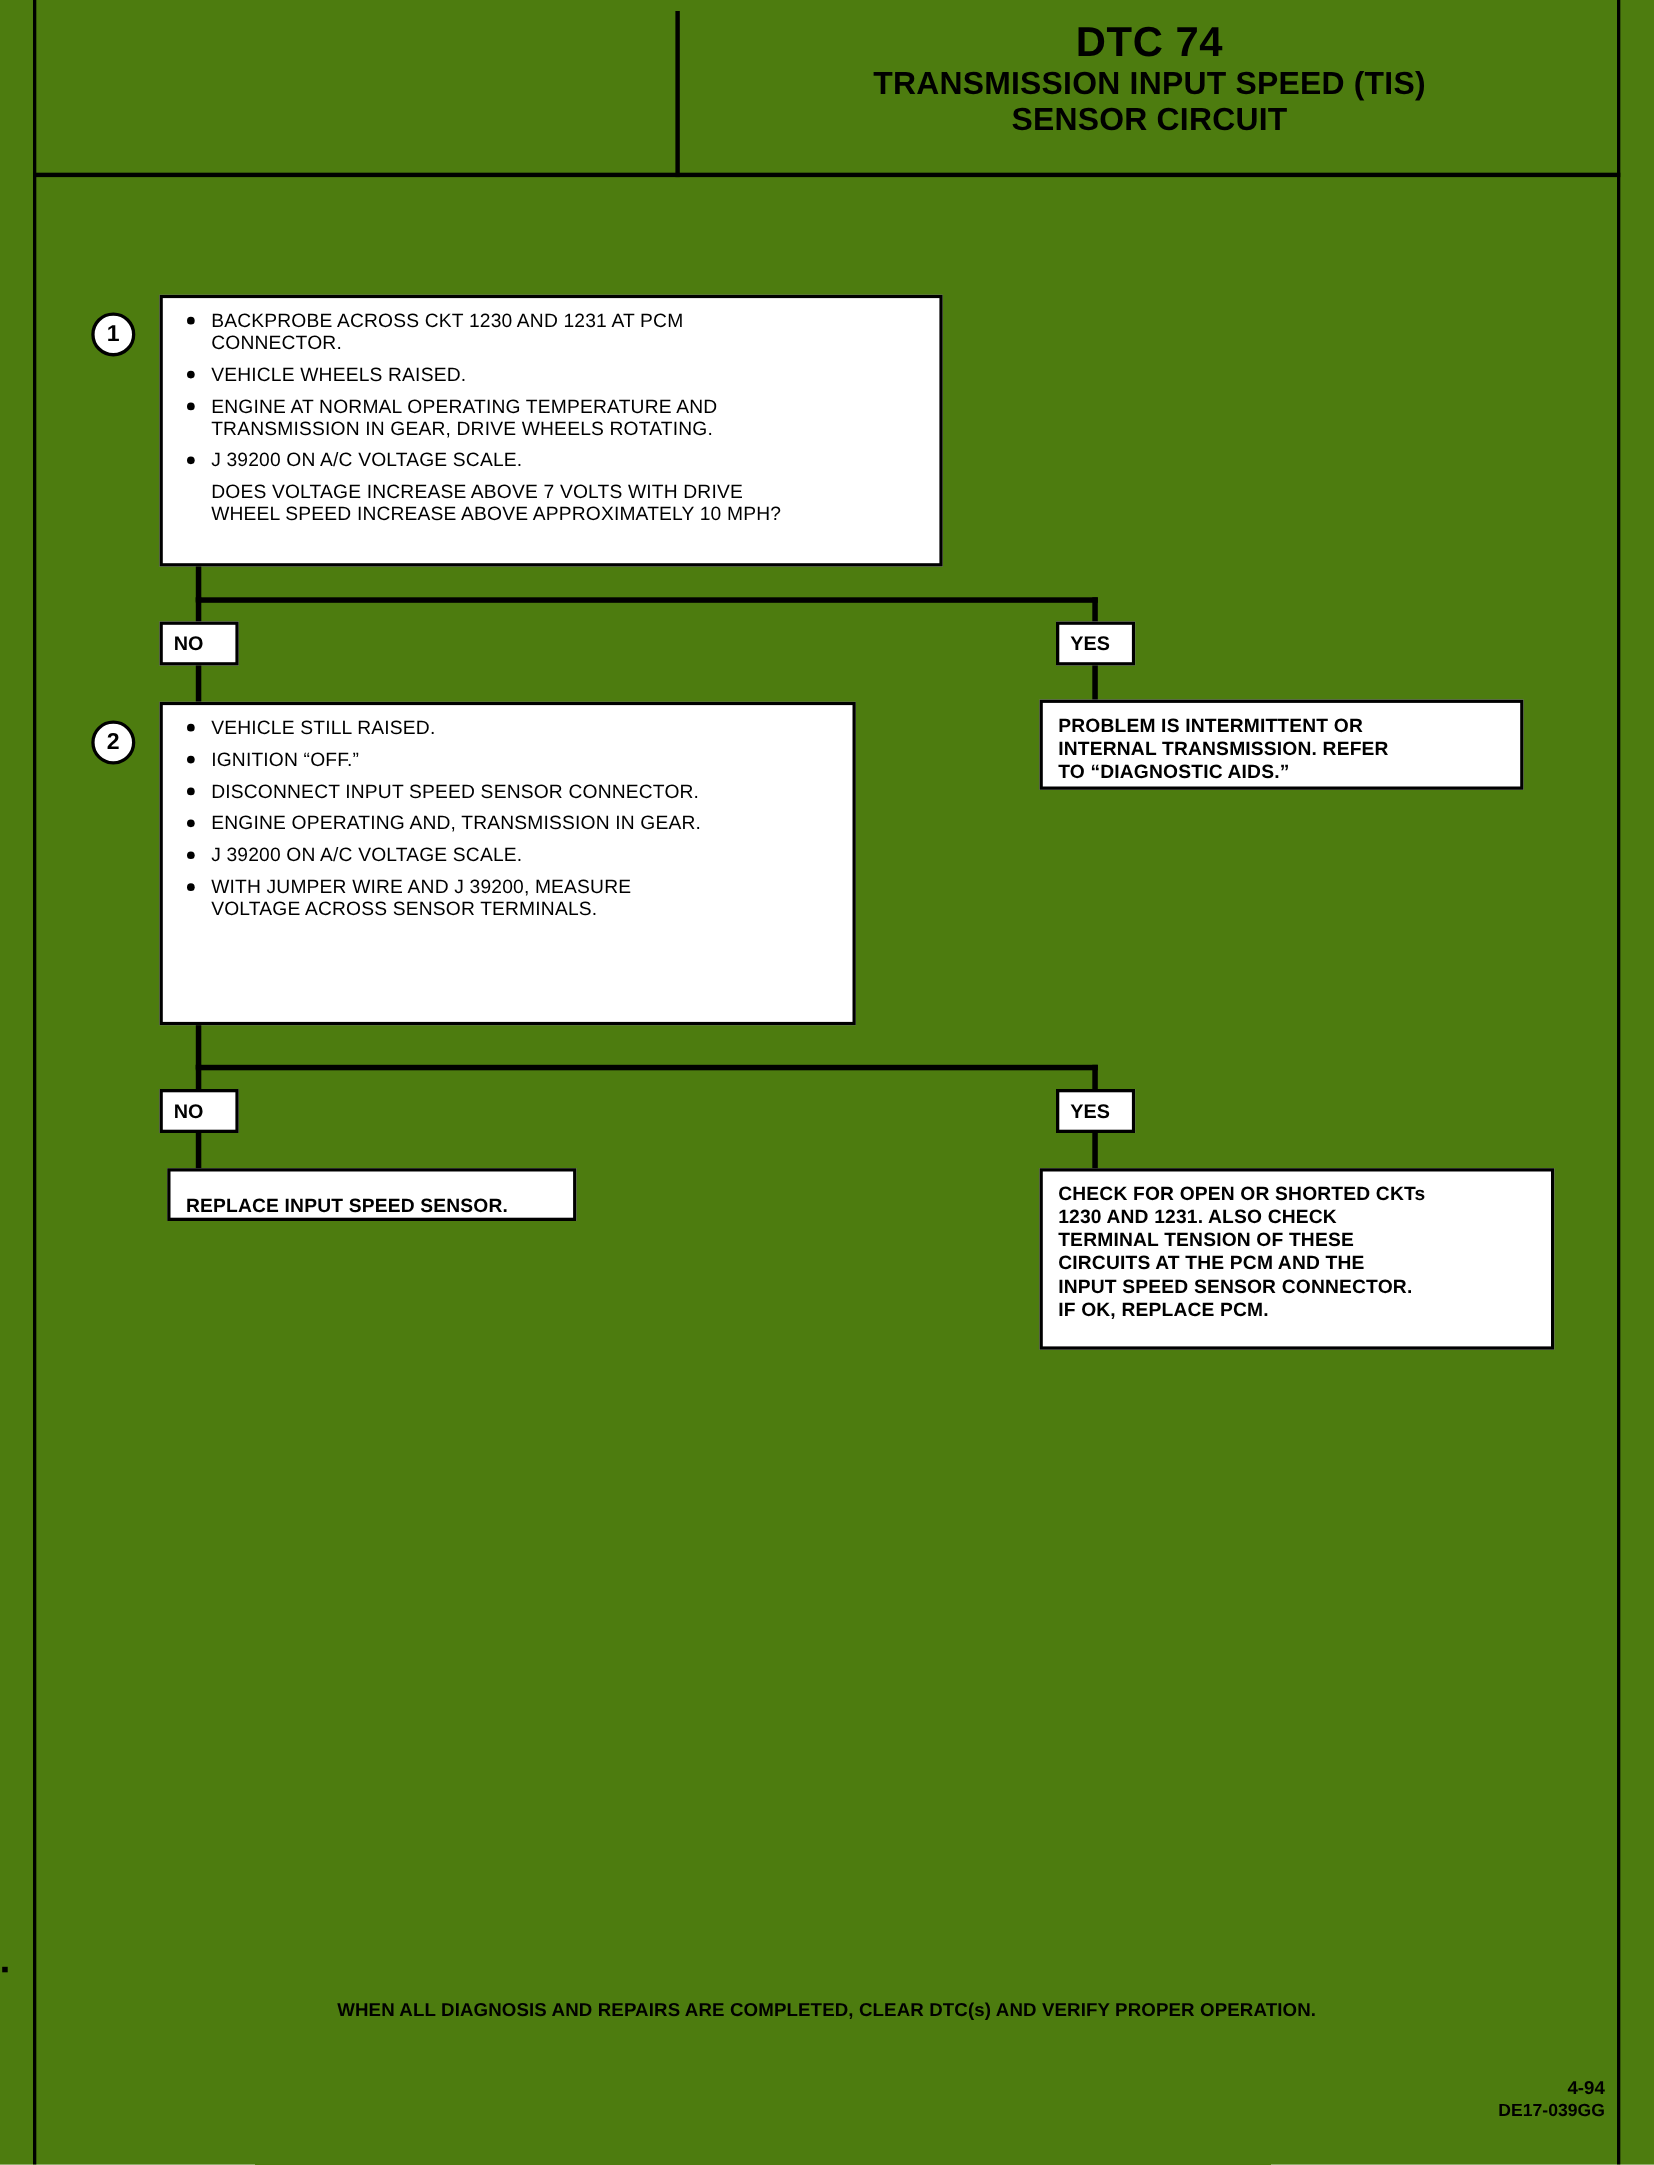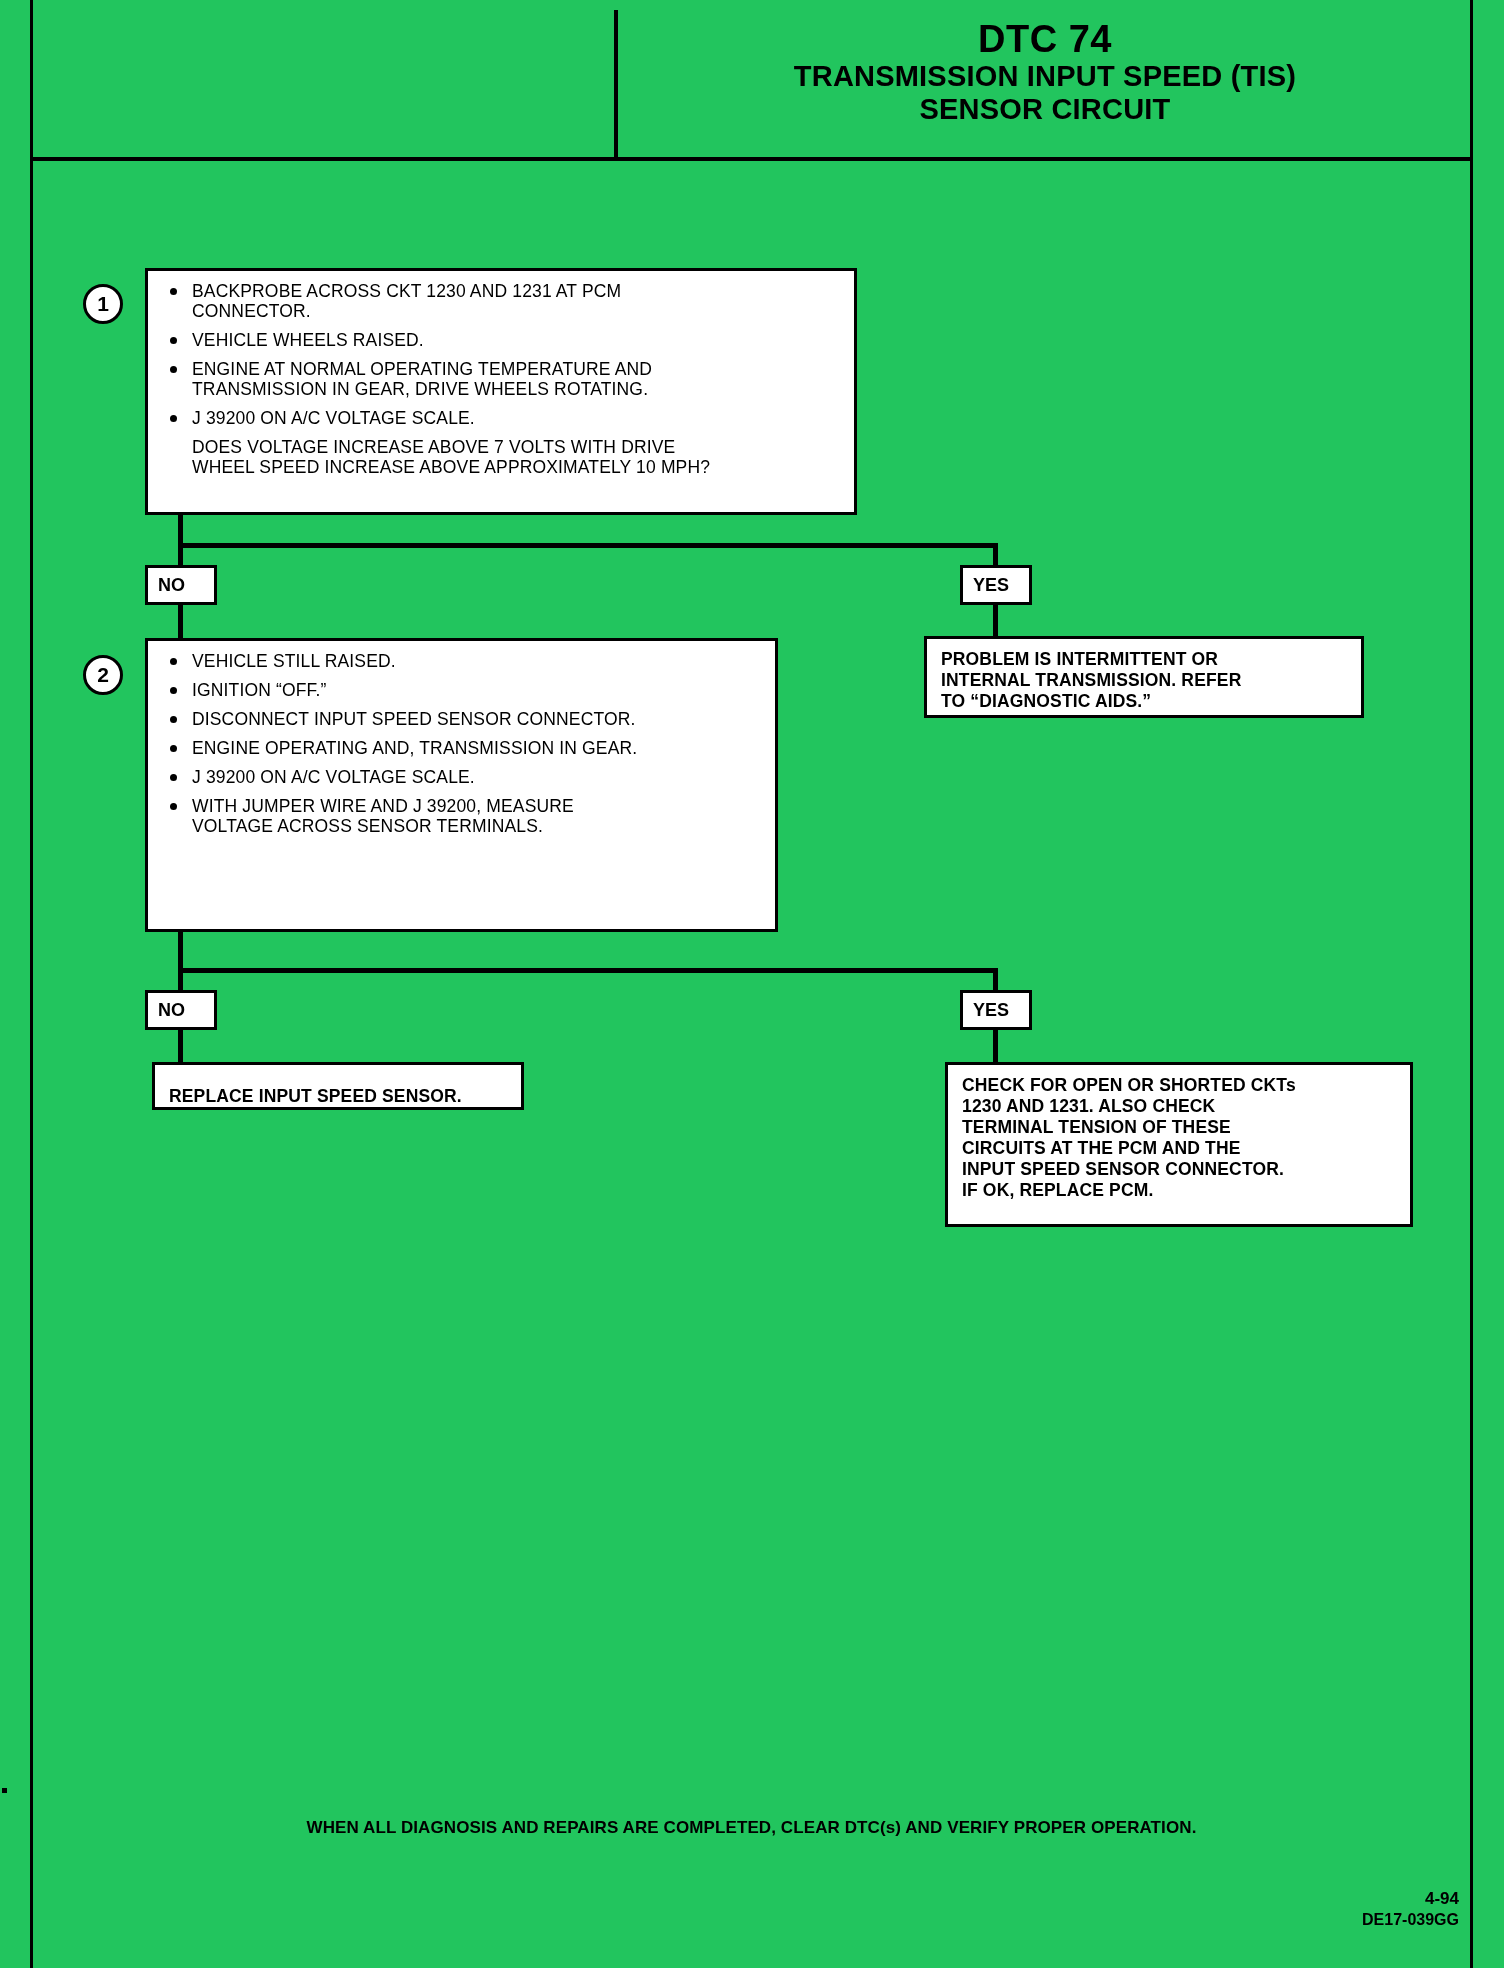--- a/index.html
+++ b/index.html
@@ -10,21 +10,21 @@
   }
   body {
     font-family: "Liberation Sans", sans-serif;
     color: #000000;
   }
 
   #page {
     position: relative;
     width: 1504px;
     height: 1968px;
-    background: #22c55e;
+    background: #4d7c0f;
     overflow: hidden;
   }
 
   
   .page-border-left {
     position: absolute;
     left: 30px; top: 0; width: 3px; height: 1968px;
     background: #000;
   }
   .page-border-right {
@@ -231,21 +231,21 @@
   <div class="ln-v" style="left:178px; top:543px; height:24px;"></div>
   <div class="ln-v" style="left:993px; top:543px; height:24px;"></div>
 
   <div class="answer-box" style="left:145px; top:565px;">NO</div>
   <div class="answer-box" style="left:960px; top:565px;">YES</div>
 
   <div class="ln-v" style="left:178px; top:605px; height:33px;"></div>
 
   <div class="ln-v" style="left:993px; top:605px; height:33px;"></div>
 
-  <div class="box" style="left:924px; top:636px; width:440px; height:82px;">
+  <div class="box" style="left:945px; top:636px; width:440px; height:82px;">
     <div class="box-inner plain-lines">
       <div>PROBLEM IS INTERMITTENT OR</div>
       <div>INTERNAL TRANSMISSION. REFER</div>
       <div>TO “DIAGNOSTIC AIDS.”</div>
     </div>
   </div>
 
   <div class="step-circle" style="left:83px; top:655px;">2</div>
 
   <div class="box" style="left:145px; top:638px; width:633px; height:294px;">

